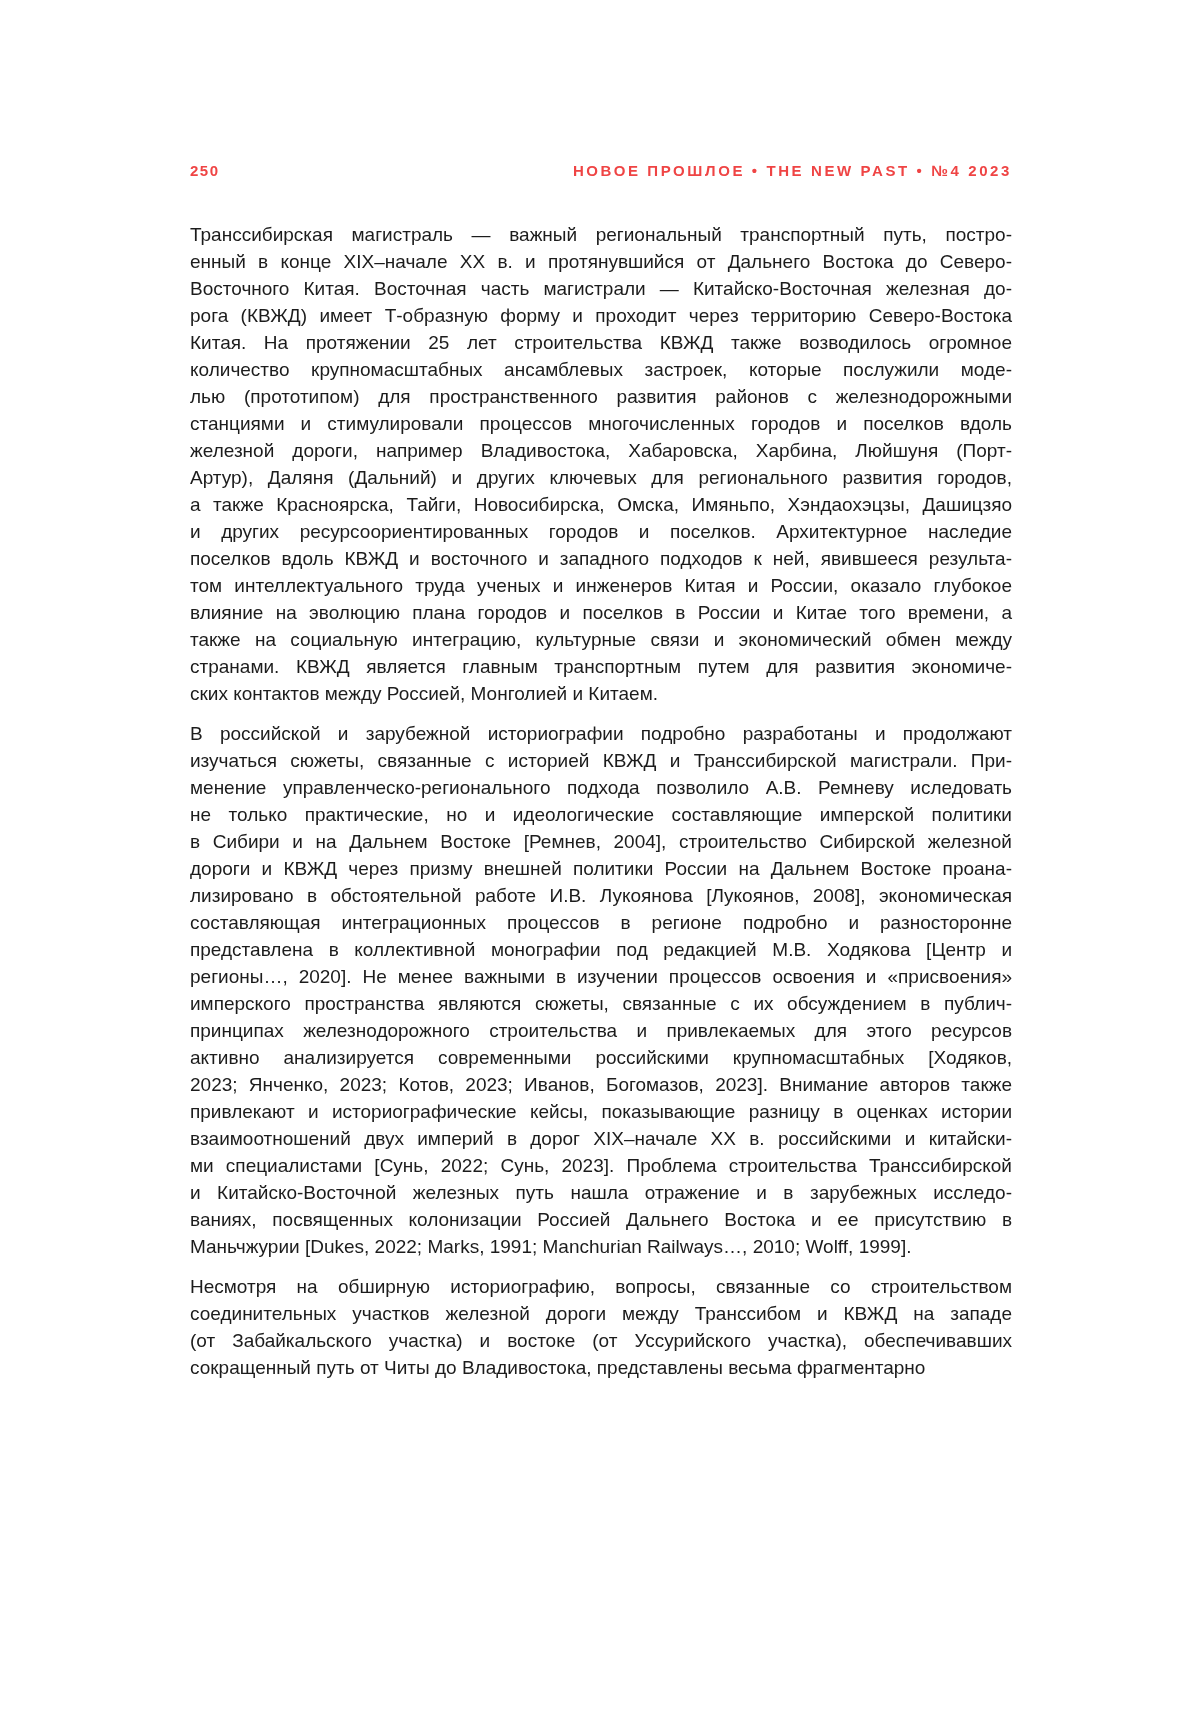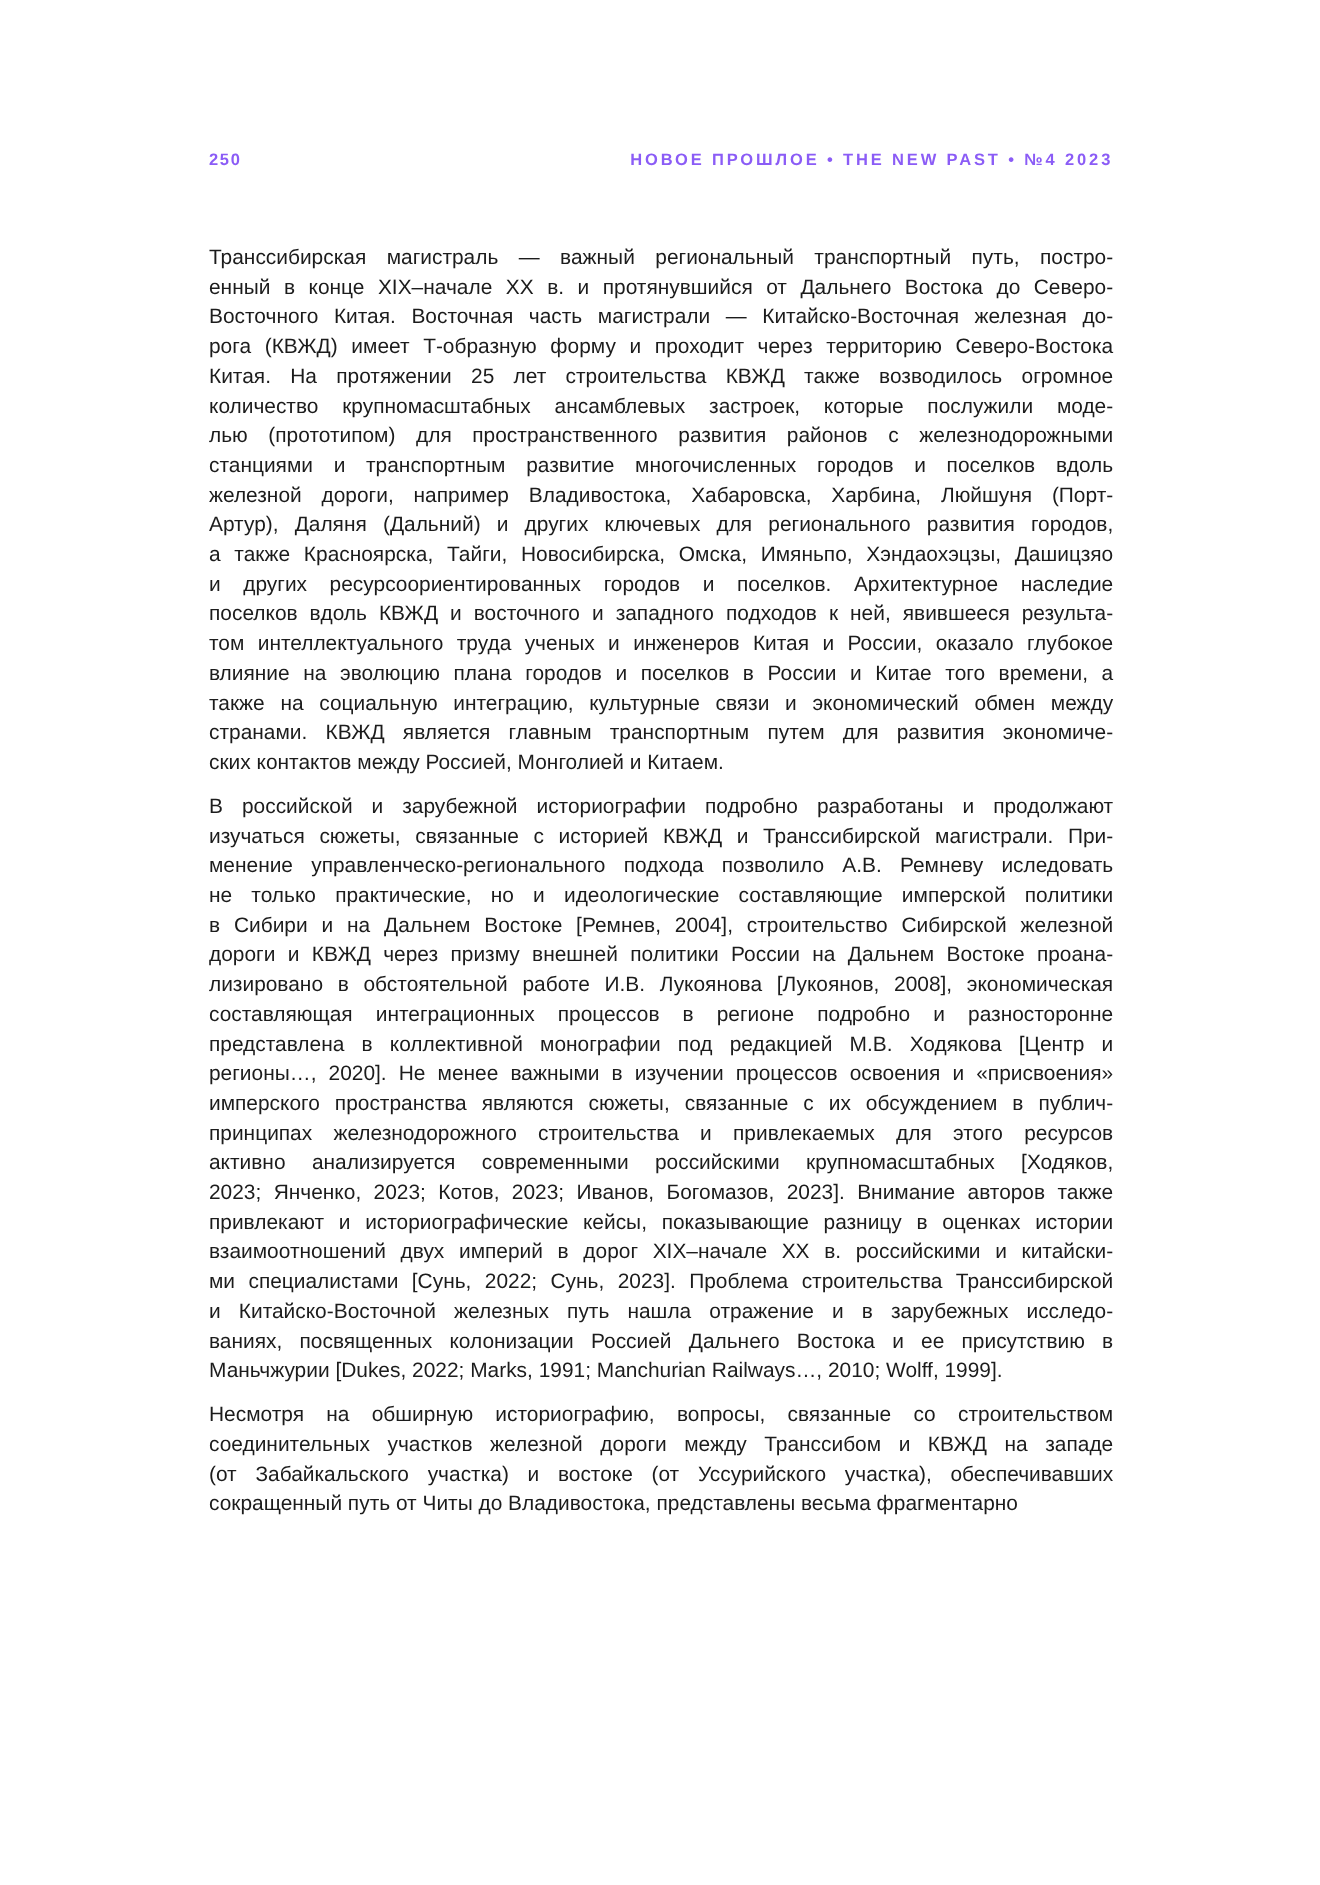--- a/index.html
+++ b/index.html
@@ -12,29 +12,29 @@
     overflow: hidden;
   }
   .page {
     position: relative;
     width: 1200px;
     height: 1714px;
     background: #ffffff;
   }
   .running-head {
     position: absolute;
-    top: 137px;
+    top: 162px;
     left: 190px;
     width: 822px;
     display: flex;
     justify-content: space-between;
     align-items: baseline;
     font-size: 15px;
     font-weight: bold;
-    color: #8b5cf6;
+    color: #ef4444;
   }
   .page-num {
     letter-spacing: 1.5px;
   }
   .running-title {
     letter-spacing: 2.6px;
     text-align: left;
     white-space: nowrap;
   }
   .body-text {
@@ -69,21 +69,21 @@
 
   <main class="body-text" id="article-body">
       <div class="paragraph">
         <div class="line">Транссибирская магистраль — важный региональный транспортный путь, постро-</div>
         <div class="line">енный в конце XIX–начале XX в. и протянувшийся от Дальнего Востока до Северо-</div>
         <div class="line">Восточного Китая. Восточная часть магистрали — Китайско-Восточная железная до-</div>
         <div class="line">рога (КВЖД) имеет Т-образную форму и проходит через территорию Северо-Востока</div>
         <div class="line">Китая. На протяжении 25 лет строительства КВЖД также возводилось огромное</div>
         <div class="line">количество крупномасштабных ансамблевых застроек, которые послужили моде-</div>
         <div class="line">лью (прототипом) для пространственного развития районов с железнодорожными</div>
-        <div class="line">станциями и транспортным развитие многочисленных городов и поселков вдоль</div>
+        <div class="line">станциями и стимулировали процессов многочисленных городов и поселков вдоль</div>
         <div class="line">железной дороги, например Владивостока, Хабаровска, Харбина, Люйшуня (Порт-</div>
         <div class="line">Артур), Даляня (Дальний) и других ключевых для регионального развития городов,</div>
         <div class="line">а также Красноярска, Тайги, Новосибирска, Омска, Имяньпо, Хэндаохэцзы, Дашицзяо</div>
         <div class="line">и других ресурсоориентированных городов и поселков. Архитектурное наследие</div>
         <div class="line">поселков вдоль КВЖД и восточного и западного подходов к ней, явившееся результа-</div>
         <div class="line">том интеллектуального труда ученых и инженеров Китая и России, оказало глубокое</div>
         <div class="line">влияние на эволюцию плана городов и поселков в России и Китае того времени, а</div>
         <div class="line">также на социальную интеграцию, культурные связи и экономический обмен между</div>
         <div class="line">странами. КВЖД является главным транспортным путем для развития экономиче-</div>
         <div class="line last">ских контактов между Россией, Монголией и Китаем.</div>

